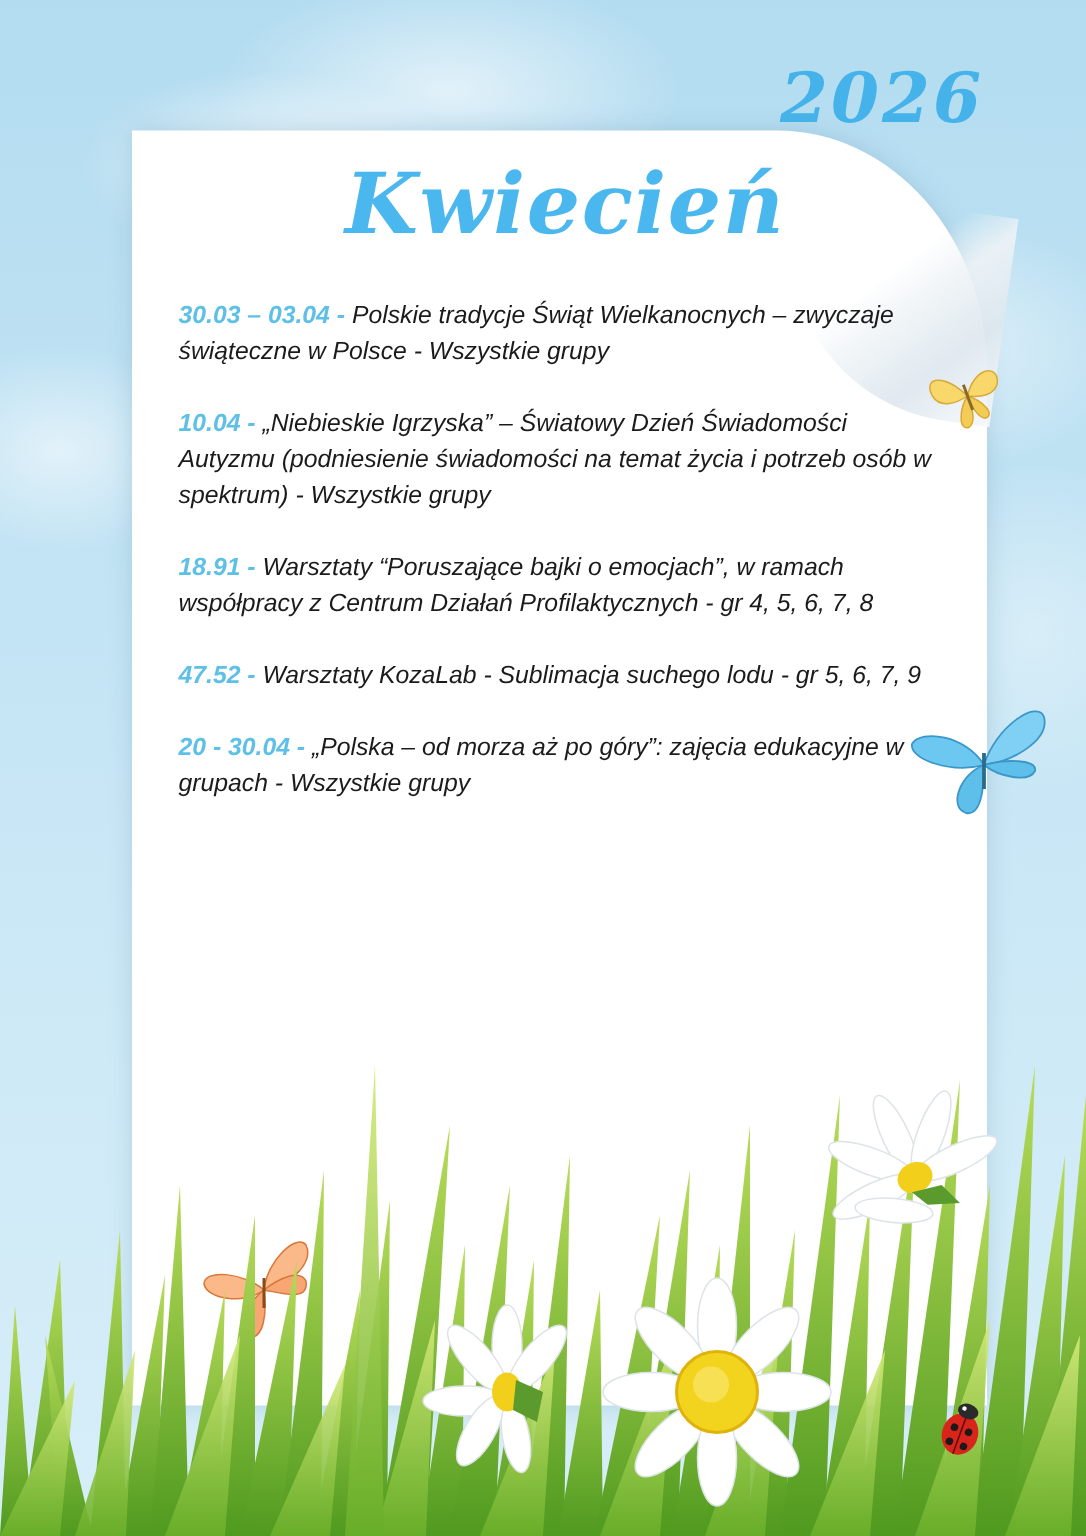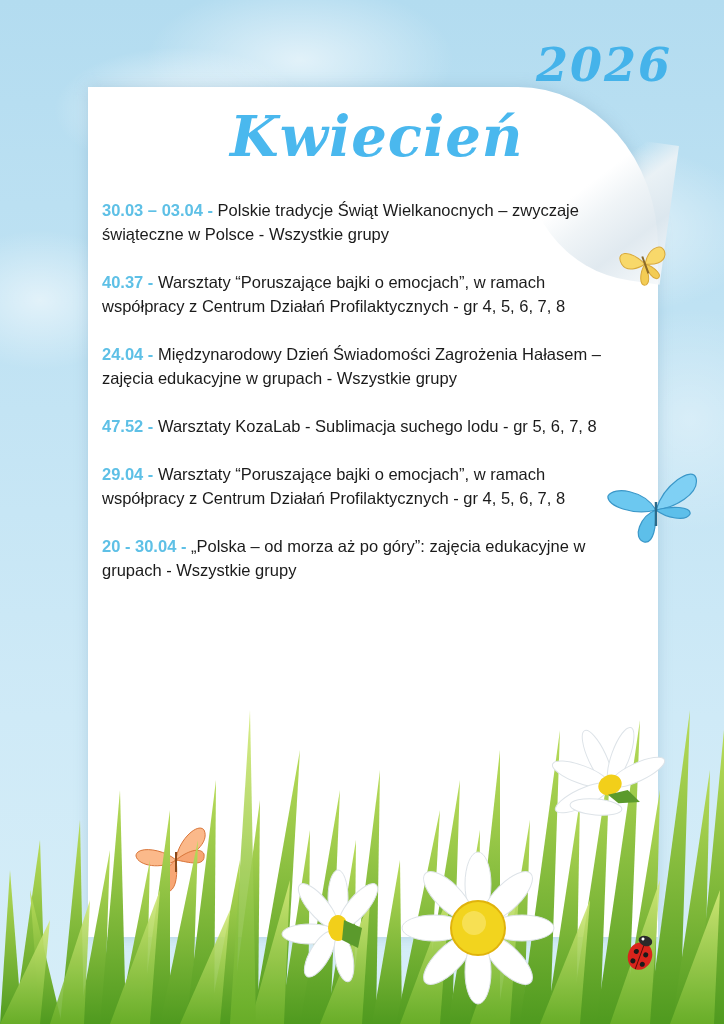--- a/index.html
+++ b/index.html
@@ -8,21 +8,21 @@
     font-family: "Liberation Sans", sans-serif;
     background:
       radial-gradient(ellipse 180px 90px at 180px 110px, rgba(255,255,255,0.75), rgba(255,255,255,0) 70%),
       radial-gradient(ellipse 220px 110px at 300px 60px, rgba(255,255,255,0.6), rgba(255,255,255,0) 70%),
       radial-gradient(ellipse 200px 120px at 620px 230px, rgba(255,255,255,0.55), rgba(255,255,255,0) 70%),
       radial-gradient(ellipse 140px 100px at 40px 300px, rgba(255,255,255,0.55), rgba(255,255,255,0) 70%),
       radial-gradient(ellipse 160px 160px at 690px 420px, rgba(255,255,255,0.35), rgba(255,255,255,0) 70%),
       linear-gradient(180deg, #b3dcf0 0%, #c3e4f4 40%, #cfeaf7 70%, #d6eef8 100%);
   }
   .year {
-    position: absolute; left: 536px; top: 38px;
+    position: absolute; left: 520px; top: 38px;
     font-family: "DejaVu Serif", serif; font-style: italic; font-weight: bold;
     font-size: 46px; color: #45b3ea; letter-spacing: 2px;
   }
   .paper {
     position: absolute; left: 88px; top: 87px; width: 570px; height: 850px;
     background: #ffffff;
     border-top-right-radius: 140px 160px;
     box-shadow: 0 0 14px rgba(120,160,190,0.35);
   }
   .curl {
@@ -34,41 +34,40 @@
   }
   .title {
     position: absolute; left: 230px; top: 103px; width: 260px; text-align: center;
     font-family: "DejaVu Serif", serif; font-style: italic; font-weight: bold;
     font-size: 56px; color: #4ab8ee; letter-spacing: 1px;
   }
   .events {
     position: absolute; left: 102px; top: 198px; width: 530px;
     font-size: 16.5px; line-height: 24px; color: #1b1b1b;
   }
-  .event { margin: 0 0 24px 0; }
+  .event { margin: 0 0 24px 17px; font-style: italic; }
   .event .date { color: #5ec0e6; font-weight: bold; }
   .butterfly { position: absolute; }
   .grass { position: absolute; left: 0; top: 690px; width: 724px; height: 334px; }
 </style>
 </head>
 <body>
 
 <div class="year">2026</div>
 
 <div class="paper"></div>
 <div class="curl"></div>
 
 <div class="title">Kwiecień</div>
 
 <div class="events">
   <p class="event"><span class="date">30.03 – 03.04 -</span><span> Polskie tradycje Świąt Wielkanocnych – zwyczaje świąteczne w Polsce - Wszystkie grupy</span></p>
-  <p class="event"><span class="date">40.37 -</span><span> Warsztaty “Poruszające bajki o emocjach”, w ramach współpracy z Centrum Działań Profilaktycznych - gr 4, 5, 6, 7, 8</span></p>
-  <p class="event"><span class="date">24.04 -</span><span> Międzynarodowy Dzień Świadomości Zagrożenia Hałasem – zajęcia edukacyjne w grupach - Wszystkie grupy</span></p>
-  <p class="event"><span class="date">47.52 -</span><span> Warsztaty KozaLab - Sublimacja suchego lodu - gr 5, 6, 7, 8</span></p>
-  <p class="event"><span class="date">29.04 -</span><span> Warsztaty “Poruszające bajki o emocjach”, w ramach współpracy z Centrum Działań Profilaktycznych - gr 4, 5, 6, 7, 8</span></p>
+  <p class="event"><span class="date">10.04 -</span><span> „Niebieskie Igrzyska” – Światowy Dzień Świadomości Autyzmu (podniesienie świadomości na temat życia i potrzeb osób w spektrum) - Wszystkie grupy</span></p>
+  <p class="event"><span class="date">18.91 -</span><span> Warsztaty “Poruszające bajki o emocjach”, w ramach współpracy z Centrum Działań Profilaktycznych - gr 4, 5, 6, 7, 8</span></p>
+  <p class="event"><span class="date">47.52 -</span><span> Warsztaty KozaLab - Sublimacja suchego lodu - gr 5, 6, 7, 9</span></p>
   <p class="event"><span class="date">20 - 30.04 -</span><span> „Polska – od morza aż po góry”: zajęcia edukacyjne w grupach - Wszystkie grupy</span></p>
 </div>
 
 <svg class="butterfly" style="left:615px; top:236px;" width="60" height="56" viewBox="0 0 60 56">
   <g transform="rotate(-20 30 28)">
     <path d="M30 28 C20 8, 6 6, 8 20 C10 30, 22 30, 30 28 Z" fill="#f8d86a" stroke="#d9a93a" stroke-width="1"></path>
     <path d="M30 28 C40 12, 56 14, 52 26 C48 34, 38 32, 30 28 Z" fill="#f8d86a" stroke="#d9a93a" stroke-width="1"></path>
     <path d="M30 28 C22 34, 16 48, 24 48 C30 46, 30 36, 30 28 Z" fill="#f3cc55" stroke="#d9a93a" stroke-width="1"></path>
     <path d="M30 28 C38 34, 44 46, 36 46 C32 44, 30 36, 30 28 Z" fill="#f3cc55" stroke="#d9a93a" stroke-width="1"></path>
     <line x1="30" y1="20" x2="30" y2="38" stroke="#8a6a2a" stroke-width="2"></line>

